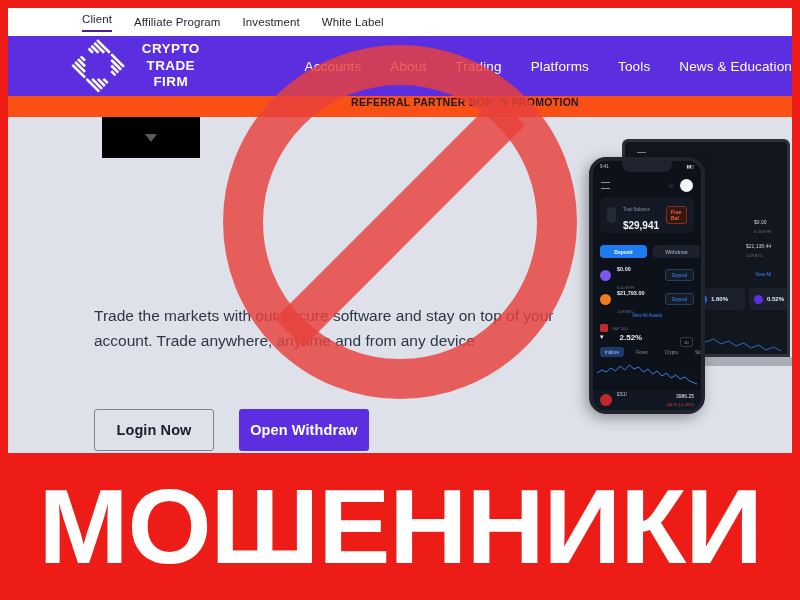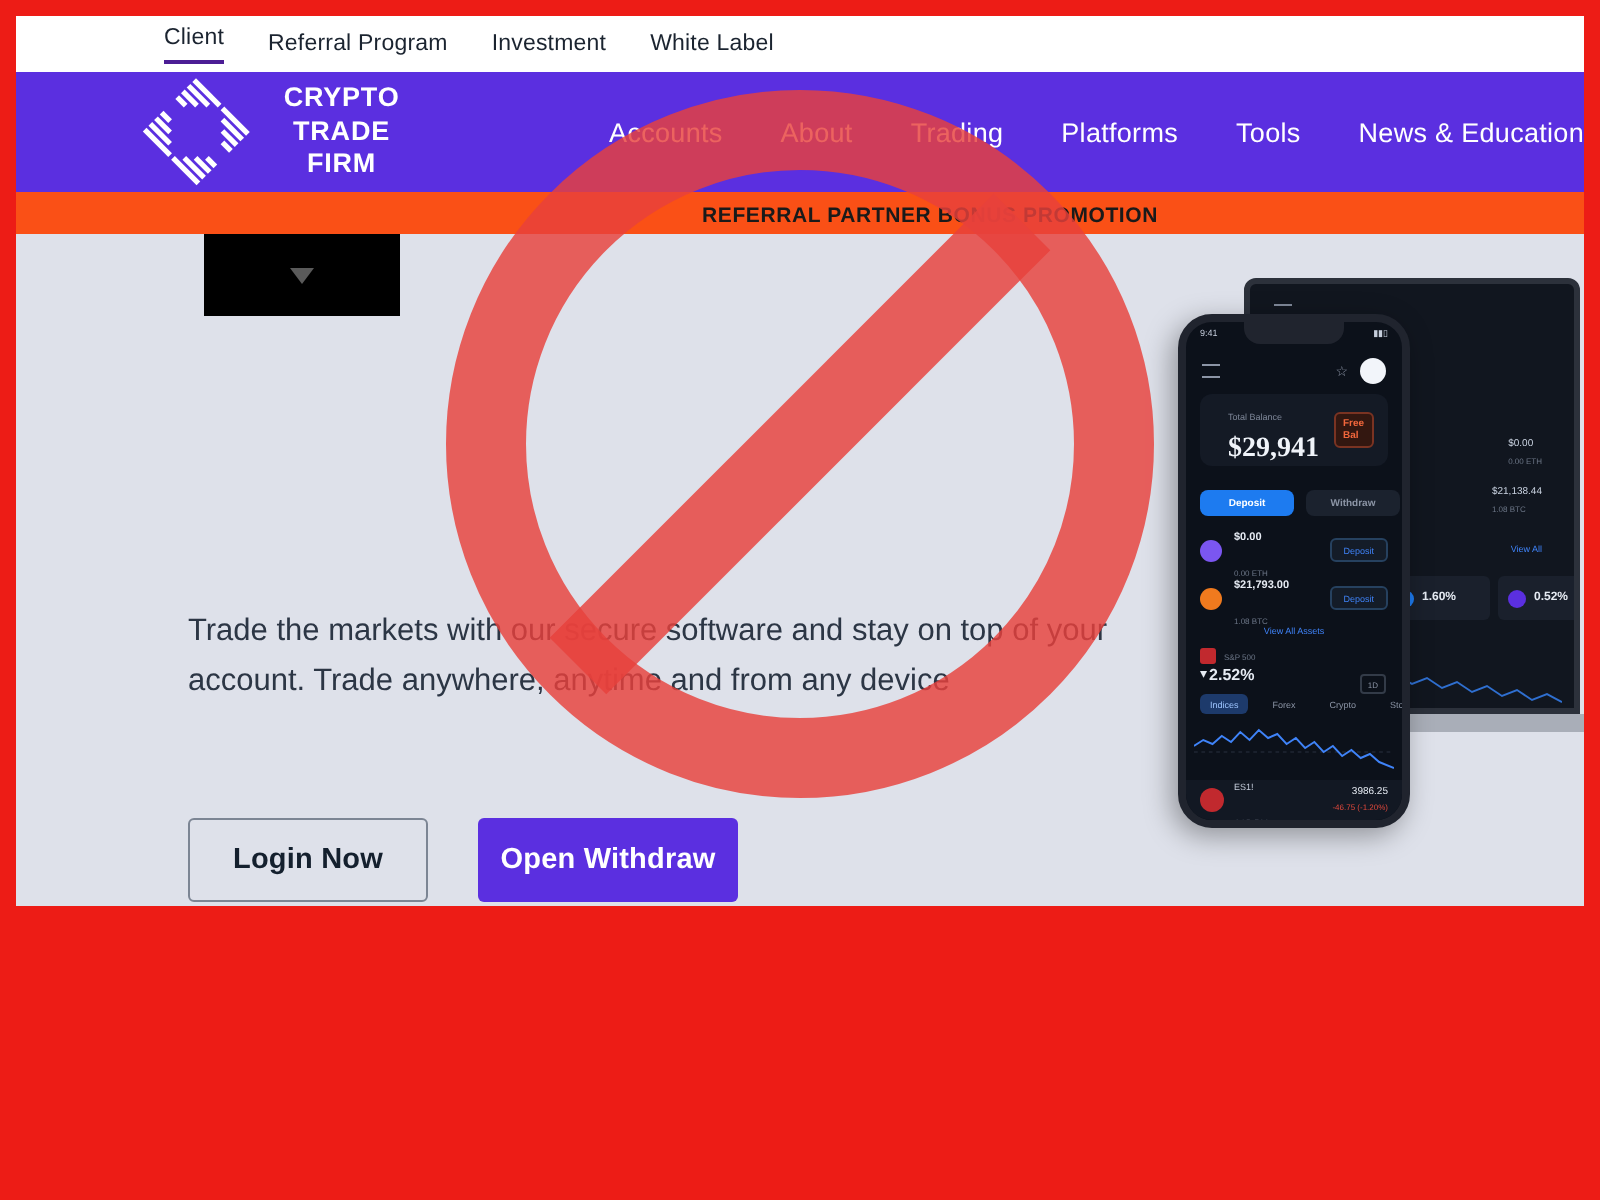--- a/index.html
+++ b/index.html
@@ -48,21 +48,21 @@
   .nav-links {
     display: flex; align-items: center; gap: 29px;
     margin-left: 100px; white-space: nowrap;
   }
   .nav-link { font-size: 13.5px; color: #FFFFFF; letter-spacing: .15px; }
 
   
   .promo-bar {
     position: absolute; left: 0; top: 88px; width: 100%; height: 23px;
     background: #FA5016;
-    display: flex; align-items: center; justify-content: center;
+    display: flex; align-items: flex-start; justify-content: center;
   }
   .promo-text {
     font-size: 10.5px; font-weight: 700; color: #1A1A1A; letter-spacing: .3px;
     padding-left: 130px;
   }
 
   
   .hero { position: absolute; left: 0; top: 109px; width: 100%; bottom: 0; background: #DEE1EA; }
 
   .lang-box {
@@ -147,21 +147,21 @@
   .ph-hamb { width:9px; height:7px; border-top:1.4px solid #8C95A6; border-bottom:1.4px solid #8C95A6; }
   .ph-right { display:flex; align-items:center; gap:6px; }
   .ph-bell { font-size:7px; color:#8C95A6; }
   .ph-avatar { width:13px; height:13px; border-radius:50%; background:#F2F5FA; }
   .ph-balcard {
     position:absolute; left:7px; right:7px; top:36px; height:36px;
     background:#141A25; border-radius:6px; display:flex; align-items:center; padding:0 7px; gap:7px;
   }
   .ph-coin { width:16px; height:16px; border-radius:5px; background:#242B38; }
   .ph-lab { font-size:4.5px; color:#7E8798; line-height:1.7; }
-  .ph-amt { font-size:14px; font-weight:700; color:#EFF3F9;font-family:Liberation Serif, serif; }
+  .ph-amt { font-size:10px; font-weight:700; color:#EFF3F9; }
   .ph-badge {
     margin-left:auto; font-size:5px; font-weight:700; color:#F2673C;
     border:1px solid #7A3322; background:#331710; border-radius:3px; padding:2px 4px;
   }
   .ph-segs { position:absolute; left:7px; top:84px; display:flex; gap:6px; }
   .ph-seg { width:47px; height:13px; border-radius:4px; display:flex; align-items:center; justify-content:center; font-size:5px; font-weight:700;}
   .ph-seg.on { background:#1D7BF0; color:#fff; }
   .ph-seg.off { background:#1B222E; color:#8C95A6; }
   .ph-asset { position:absolute; left:7px; right:7px; height:22px; display:flex; align-items:center; gap:6px; }
   .ph-adot { width:11px; height:11px; border-radius:50%; }
@@ -207,21 +207,21 @@
 </style>
 </head>
 <body>
 
 <div class="page">
 
   <div class="site-shot">
 
     <div class="util-bar">
       <span class="util-link active">Client</span>
-      <span class="util-link">Referral Program</span>
+      <span class="util-link">Affiliate Program</span>
       <span class="util-link">Investment</span>
       <span class="util-link">White Label</span>
     </div>
 
     <div class="main-nav">
       <div class="brand">
         <span class="brand-mark">
           <svg viewBox="0 0 54 54" width="54" height="54">
             <g transform="rotate(45 27 27)">
               <g fill="#ffffff">
@@ -356,21 +356,21 @@
               <span class="ph-aval">$21,793.00</span><br>
               <span class="ph-asub">1.08 BTC</span>
             </span>
             <span class="ph-dep">Deposit</span>
           </div>
           <div class="ph-viewall">View All Assets</div>
           <div class="ph-idx">
             <span class="ph-sq"></span>
             <span class="ph-asub">S&amp;P 500</span>
           </div>
-          <div style="position:absolute;left:7px;top:172px;display:flex;align-items:flex-start;gap:1px;">
+          <div style="position:absolute;left:7px;top:172px;display:flex;align-items:flex-start;gap:16px;">
             <span style="color:#E6EBF3;font-size:7px;">▾</span>
             <span class="ph-pct">2.52%</span>
           </div>
           <span style="position:absolute;right:8px;top:176px;font-size:4px;color:#8C95A6;border:1px solid #333B48;border-radius:2px;padding:1.5px 3px;">1D</span>
           <div class="ph-tabs">
             <span class="ph-tab on">Indices</span>
             <span class="ph-tab">Forex</span>
             <span class="ph-tab">Crypto</span>
             <span class="ph-tab">Stock</span>
           </div>
@@ -405,14 +405,17 @@
 
   </div>
 
   <div class="prohibit">
     <svg viewBox="0 0 368 368" width="368" height="368">
       <circle cx="184" cy="184" r="157" fill="none" stroke="#E8413C" stroke-width="40" opacity="0.82"></circle>
       <line x1="73" y1="295" x2="295" y2="73" stroke="#E8413C" stroke-width="40" opacity="0.82" stroke-linecap="butt"></line>
     </svg>
   </div>
 
+  <div class="alert-banner">
+    <span class="alert-word">МОШЕННИКИ</span>
+  </div>
 
 </div>
 
 </body></html>

